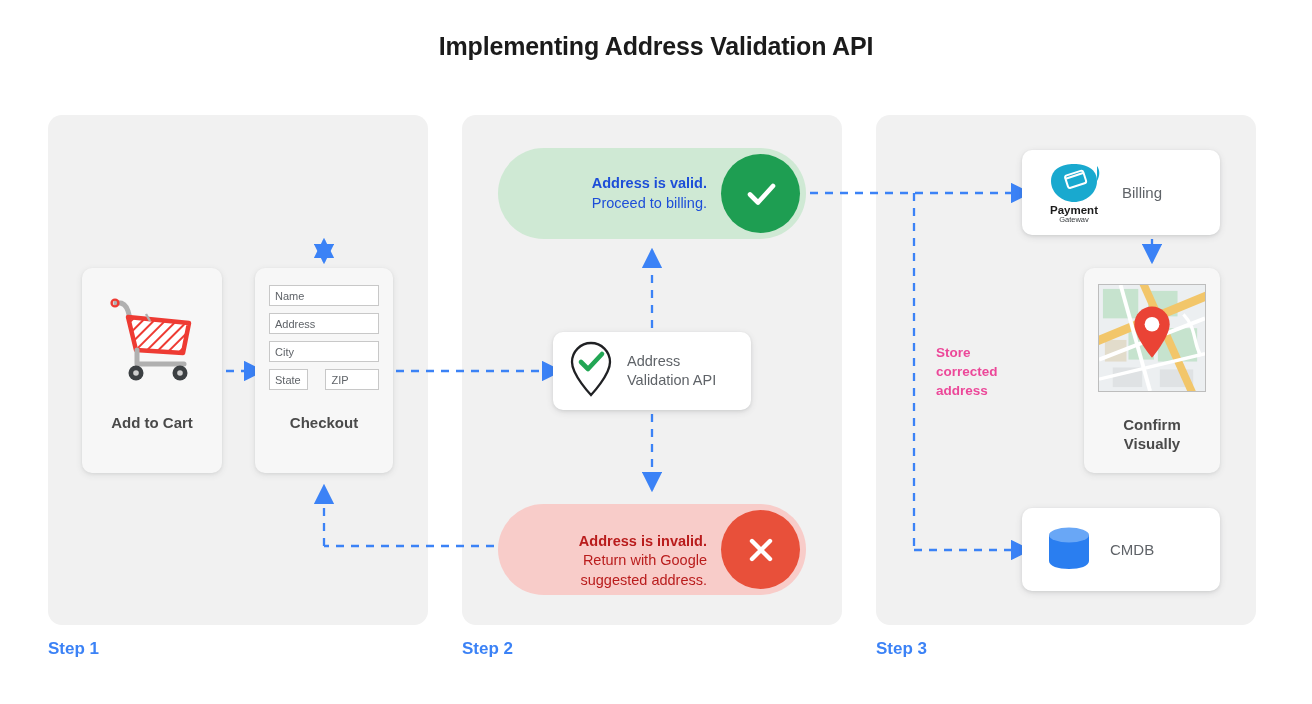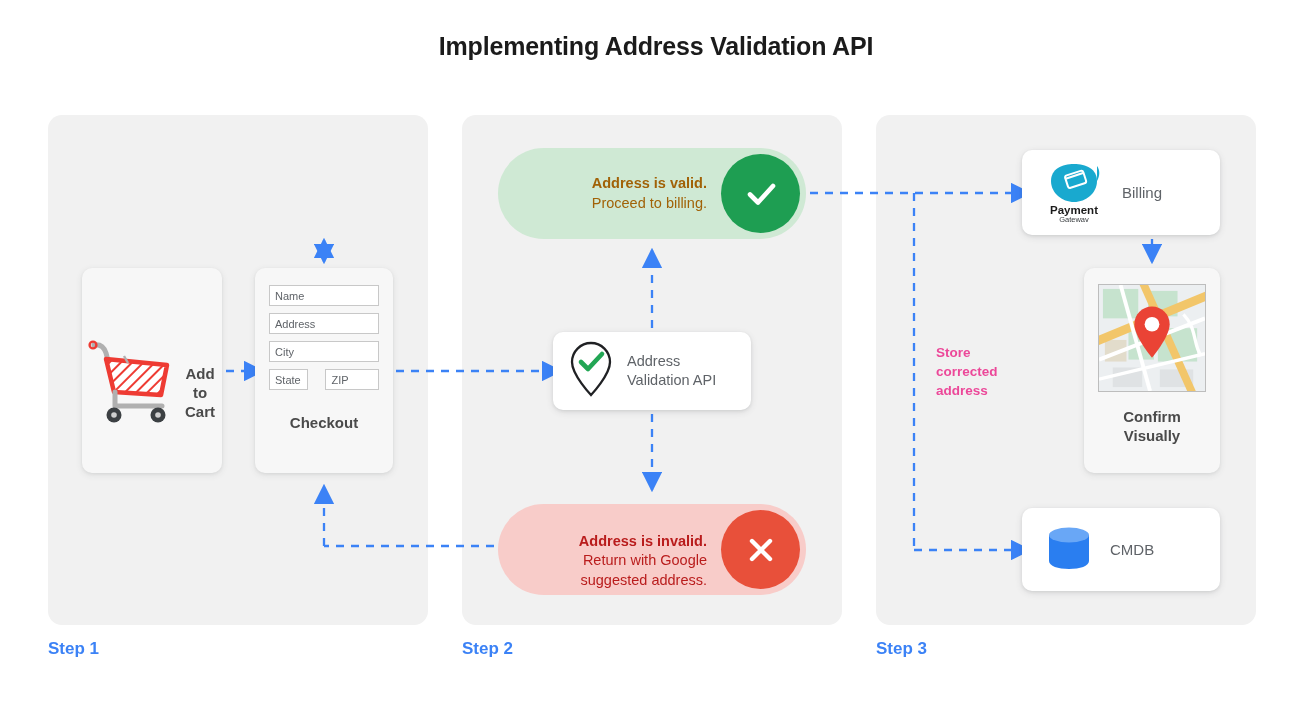--- a/index.html
+++ b/index.html
@@ -62,21 +62,21 @@
   
   #card-autocomplete {
     left: 195px; top: 150px; width: 198px; height: 85px;
     display: flex; align-items: center; padding-left: 12px; gap: 10px;
   }
   #card-autocomplete .card-text { font-size: 14.5px; color: #5f6368; }
 
   
   #card-addtocart {
     left: 82px; top: 268px; width: 140px; height: 205px;
-    display: flex; flex-direction: row; align-items: center;
+    display: flex; flex-direction: column; align-items: center;
     justify-content: flex-start; padding-top: 22px;
   }
   #card-addtocart .card-label { margin-top: 24px; }
 
   
   #card-checkout {
     left: 255px; top: 268px; width: 138px; height: 205px;
     display: flex; flex-direction: column; align-items: center;
     padding-top: 17px;
   }
@@ -111,21 +111,21 @@
     left: 498px; top: 148px; width: 308px; height: 91px;
     background: #cfe9d4;
   }
   #pill-invalid {
     left: 498px; top: 504px; width: 308px; height: 91px;
     background: #f8ccc9;
   }
   .pill-text { text-align: right; padding-right: 14px; }
   .pill-text .pt-strong { font-size: 14.5px; font-weight: bold; display: block; line-height: 1.32; }
   .pill-text .pt-line   { font-size: 14.5px; display: block; line-height: 1.32; }
-  #pill-valid .pill-text   { color: #a16207; }
+  #pill-valid .pill-text   { color: #1d4ed8; }
   #pill-invalid .pill-text { color: #b91c1c; margin-top: 23px; }
 
   .pill-badge {
     width: 79px; height: 79px; border-radius: 50%;
     margin-right: 6px; flex: 0 0 auto;
     display: flex; align-items: center; justify-content: center;
   }
   #badge-valid   { background: #1e9e52; }
   #badge-invalid { background: #e8503a; }
 
@@ -134,21 +134,21 @@
     left: 1022px; top: 150px; width: 198px; height: 85px;
     display: flex; align-items: center; padding-left: 16px; gap: 12px;
   }
   #card-billing .card-text { font-size: 15px; }
 
   #card-confirm {
     left: 1084px; top: 268px; width: 136px; height: 205px;
     display: flex; flex-direction: column; align-items: center;
     padding-top: 16px;
   }
-  #card-confirm .card-label { margin-top: 12px; }
+  #card-confirm .card-label { margin-top: 20px; }
 
   #card-cmdb {
     left: 1022px; top: 508px; width: 198px; height: 83px;
     display: flex; align-items: center; padding-left: 22px; gap: 16px;
   }
   #card-cmdb .card-text { font-size: 15px; }
 
   
   #store-note {
     position: absolute; left: 936px; top: 343px; width: 95px;

